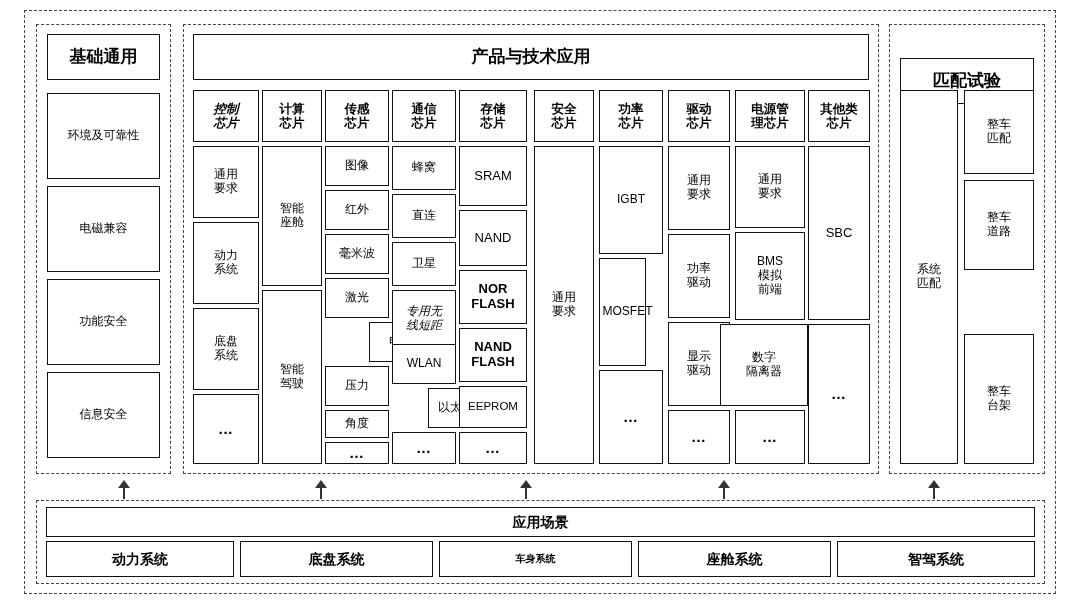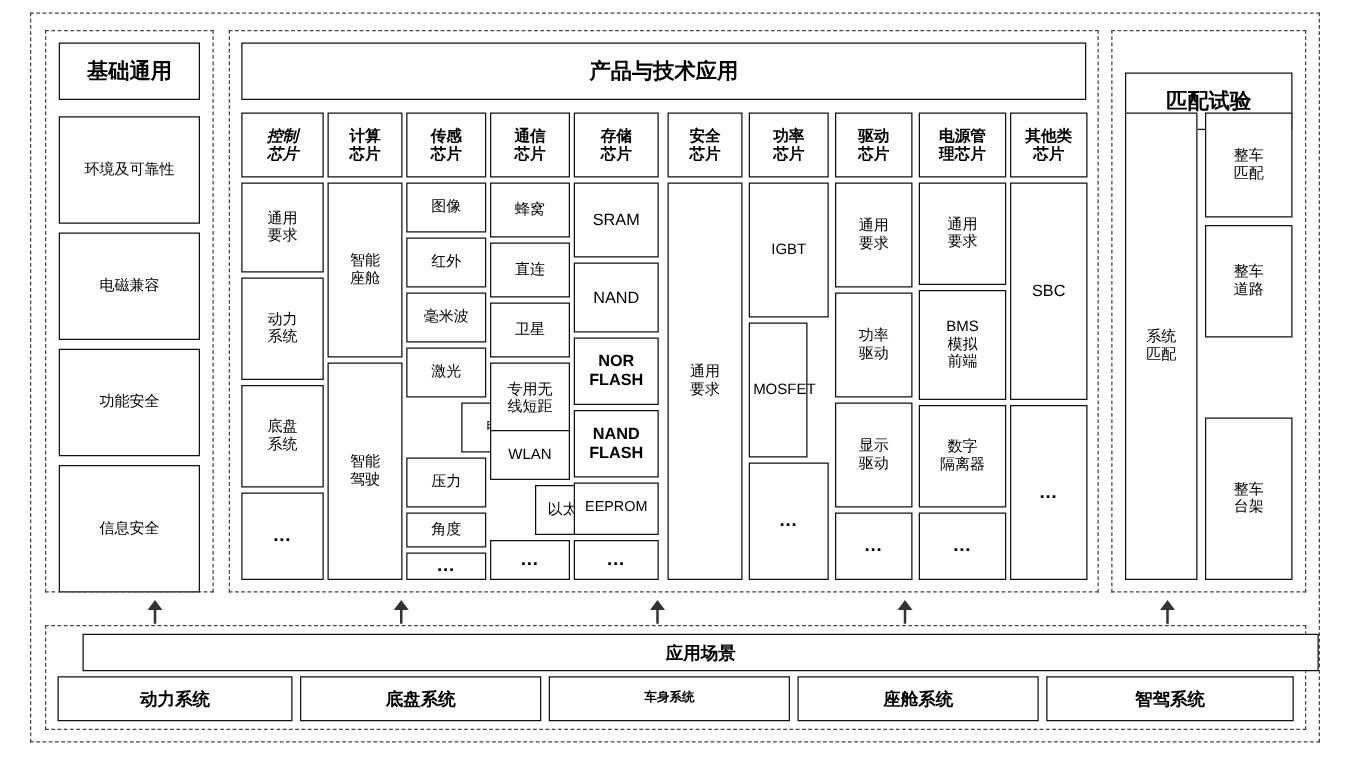--- a/index.html
+++ b/index.html
@@ -108,21 +108,21 @@
 
   <div class="outer-frame"></div>
 
   <div class="dashgroup" style="left:36px; top:24px; width:135px; height:450px;"></div>
 
   <div class="box title-box" style="left:47px; top:34px; width:113px; height:46px;">基础通用</div>
 
   <div class="box small" style="left:47px; top:93px; width:113px; height:86px;">环境及可靠性</div>
   <div class="box small" style="left:47px; top:186px; width:113px; height:86px;">电磁兼容</div>
   <div class="box small" style="left:47px; top:279px; width:113px; height:86px;">功能安全</div>
-  <div class="box small" style="left:47px; top:372px; width:113px; height:102px;">信息安全</div>
+  <div class="box small" style="left:47px; top:372px; width:113px; height:86px;">信息安全</div>
 
   <div class="dashgroup" style="left:183px; top:24px; width:696px; height:450px;"></div>
 
   <div class="box title-box" style="left:193px; top:34px; width:676px; height:46px;">产品与技术应用</div>
 
   <div class="box col-head" style="left:193px; top:90px; width:66px; height:52px; white-space:pre-line;font-style:italic;">控制
 芯片</div>
   <div class="box small" style="left:193px; top:146px; width:66px; height:72px; white-space:pre-line;">通用
 要求</div>
   <div class="box small" style="left:193px; top:222px; width:66px; height:82px; white-space:pre-line;">动力
@@ -147,21 +147,21 @@
   <div class="box small" style="left:325px; top:322px; width:64px; height:40px;margin-left:44px;">电流</div>
   <div class="box small" style="left:325px; top:366px; width:64px; height:40px;">压力</div>
   <div class="box small" style="left:325px; top:410px; width:64px; height:28px;">角度</div>
   <div class="box dots" style="left:325px; top:442px; width:64px; height:22px;">…</div>
 
   <div class="box col-head" style="left:392px; top:90px; width:64px; height:52px; white-space:pre-line;">通信
 芯片</div>
   <div class="box small" style="left:392px; top:146px; width:64px; height:44px;">蜂窝</div>
   <div class="box small" style="left:392px; top:194px; width:64px; height:44px;">直连</div>
   <div class="box small" style="left:392px; top:242px; width:64px; height:44px;">卫星</div>
-  <div class="box small" style="left:392px; top:290px; width:64px; height:57px; white-space:pre-line;">专用无
+  <div class="box small" style="left:392px; top:290px; width:64px; height:57px; white-space:pre-line;font-style:italic;">专用无
 线短距</div>
   <div class="box small" style="left:392px; top:344px; width:64px; height:40px;">WLAN</div>
   <div class="box small" style="left:392px; top:388px; width:56px; height:40px;margin-left:36px;">以太网</div>
   <div class="box dots" style="left:392px; top:432px; width:64px; height:32px;">…</div>
 
   <div class="box col-head" style="left:459px; top:90px; width:68px; height:52px; white-space:pre-line;">存储
 芯片</div>
   <div class="box" style="left:459px; top:146px; width:68px; height:60px;">SRAM</div>
   <div class="box" style="left:459px; top:210px; width:68px; height:56px;">NAND</div>
   <div class="box bold" style="left:459px; top:270px; width:68px; height:54px; white-space:pre-line;">NOR
@@ -192,21 +192,21 @@
 驱动</div>
   <div class="box dots" style="left:668px; top:410px; width:62px; height:54px;">…</div>
 
   <div class="box col-head" style="left:735px; top:90px; width:70px; height:52px; white-space:pre-line;">电源管
 理芯片</div>
   <div class="box small" style="left:735px; top:146px; width:70px; height:82px; white-space:pre-line;">通用
 要求</div>
   <div class="box small" style="left:735px; top:232px; width:70px; height:88px; white-space:pre-line;">BMS
 模拟
 前端</div>
-  <div class="box small" style="left:735px; top:324px; width:70px; height:82px; white-space:pre-line;">数字
+  <div class="box small" style="left:720px; top:324px; width:88px; height:82px; white-space:pre-line;">数字
 隔离器</div>
   <div class="box dots" style="left:735px; top:410px; width:70px; height:54px;">…</div>
 
   <div class="box col-head" style="left:808px; top:90px; width:62px; height:52px; white-space:pre-line;">其他类
 芯片</div>
   <div class="box" style="left:808px; top:146px; width:62px; height:174px;">SBC</div>
   <div class="box dots" style="left:808px; top:324px; width:62px; height:140px;">…</div>
 
   <div class="dashgroup" style="left:889px; top:24px; width:156px; height:450px;"></div>
 
@@ -238,21 +238,21 @@
     <div class="tri"></div>
       <div class="stem"></div>
   </div>
   <div class="arrow" style="left:928px; top:480px; width:12px; height:22px;">
     <div class="tri"></div>
       <div class="stem"></div>
   </div>
 
   <div class="dashgroup" style="left:36px; top:500px; width:1009px; height:84px;"></div>
 
-  <div class="box bold" style="left:46px; top:507px; width:989px; height:30px; font-size:14px;margin-left:20px;">应用场景</div>
+  <div class="box bold" style="left:46px; top:507px; width:989px; height:30px; font-size:14px;">应用场景</div>
 
   <div class="box bold" style="left:46px; top:541px; width:188px; height:36px; font-size:14px;">动力系统</div>
   <div class="box bold" style="left:240px; top:541px; width:193px; height:36px; font-size:14px;">底盘系统</div>
   <div class="box bold" style="left:439px; top:541px; width:193px; height:36px; font-size:10px;">车身系统</div>
   <div class="box bold" style="left:638px; top:541px; width:193px; height:36px; font-size:14px;">座舱系统</div>
   <div class="box bold" style="left:837px; top:541px; width:198px; height:36px; font-size:14px;">智驾系统</div>
 
 </div>
 
 </body></html>

